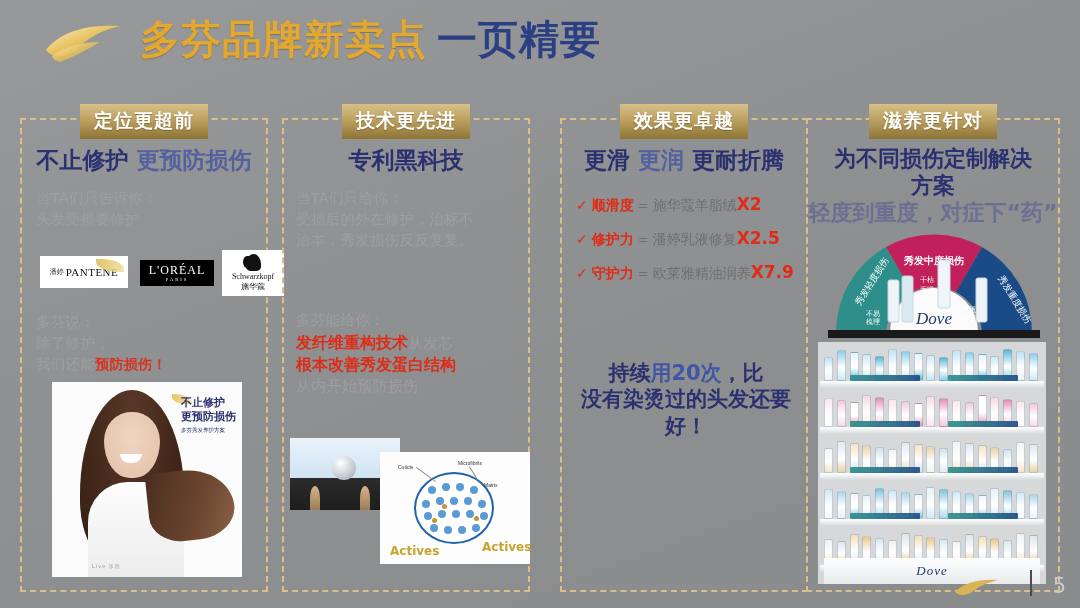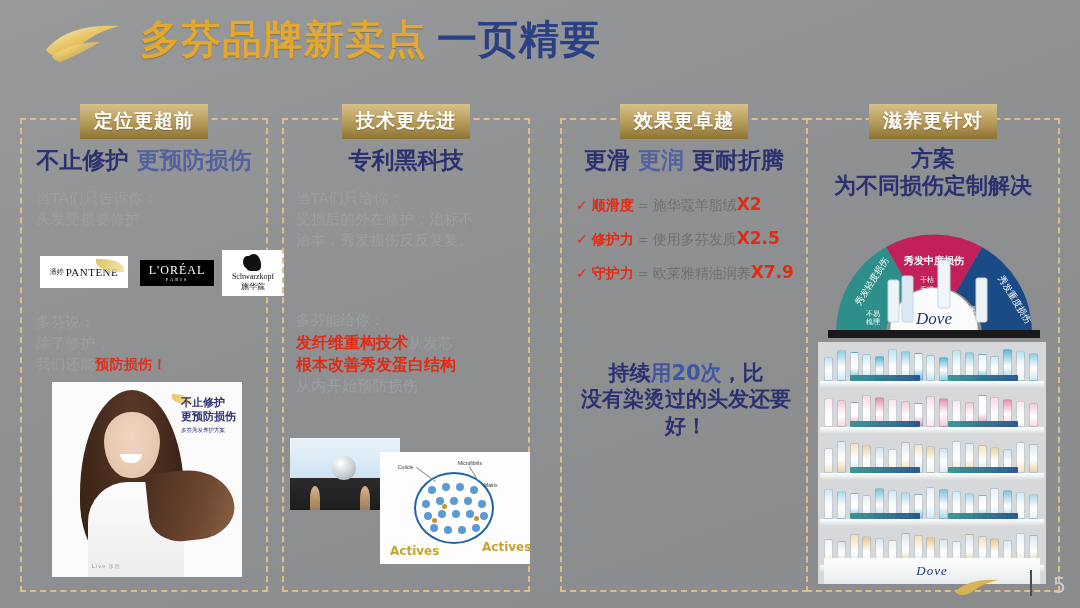--- a/index.html
+++ b/index.html
@@ -282,21 +282,21 @@
       <span class="chk">✓</span>
       <span class="lbl">顺滑度</span>
       <span class="eq">=</span>
       <span class="mid">施华蔻羊脂绒</span>
       <span class="mult">X2</span>
     </div>
     <div class="bullet">
       <span class="chk">✓</span>
       <span class="lbl">修护力</span>
       <span class="eq">=</span>
-      <span class="mid">使用多芬发质</span>
+      <span class="mid">潘婷乳液修复</span>
       <span class="mult">X2.5</span>
     </div>
     <div class="bullet">
       <span class="chk">✓</span>
       <span class="lbl">守护力</span>
       <span class="eq">=</span>
       <span class="mid">欧莱雅精油润养</span>
       <span class="mult">X7.9</span>
     </div>
   </div>
@@ -307,22 +307,23 @@
     </div>
     <div>没有染烫过的头发还要</div>
     <div>好！</div>
   </div>
 
 </div>
 
 <div class="col col4">
   <div class="badge">滋养更针对</div>
   <div class="headline" style="font-size:22px;">
+    <div>为不同损伤定制解决</div>
     <div>方案</div>
-    <div>为不同损伤定制解决</div>
+    <div class="hl-light" style="color:#6b6f92;">轻度到重度，对症下“药”</div>
   </div>
 
   <div class="fan">
     <svg viewBox="0 0 228 120" width="228" height="120">
       <path d="M16 112 A98 98 0 0 1 66 27 L92 72 A50 50 0 0 0 66 112 Z" fill="#2e8f8a"></path>
       <path d="M66 27 A98 98 0 0 1 162 27 L136 72 A50 50 0 0 0 92 72 Z" fill="#c2205a"></path>
       <path d="M162 27 A98 98 0 0 1 212 112 L162 112 A50 50 0 0 0 136 72 Z" fill="#1b4b87"></path>
       <path d="M70 112 A44 44 0 0 1 158 112 Z" fill="#fbfbfb"></path>
       <rect x="8" y="110" width="212" height="8" fill="#1a1a1a"></rect>
       <text x="114" y="104" text-anchor="middle" font-family="Liberation Serif, serif" font-style="italic" font-size="17" fill="#1f3a6e">Dove</text>

